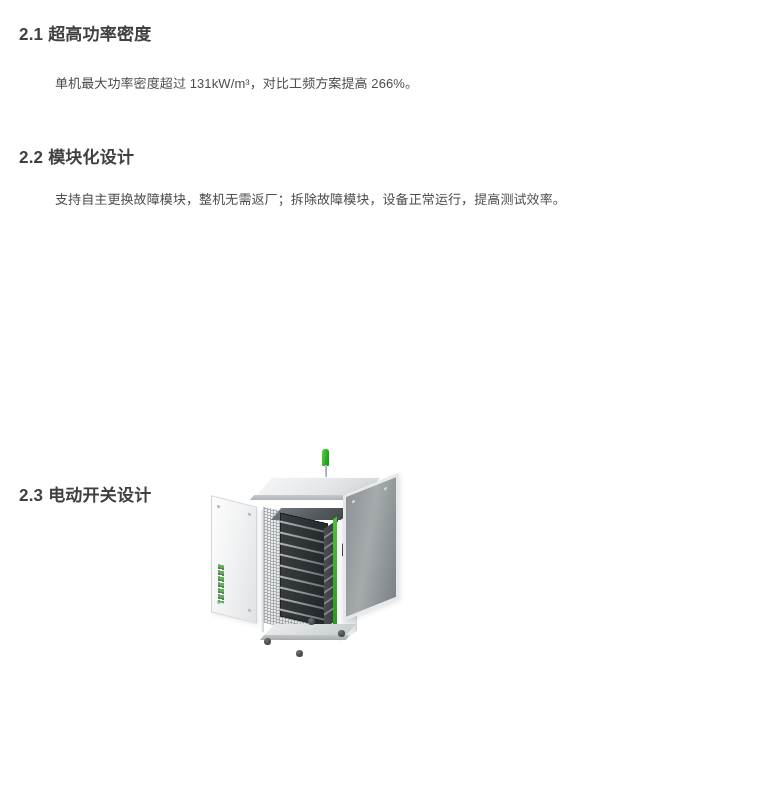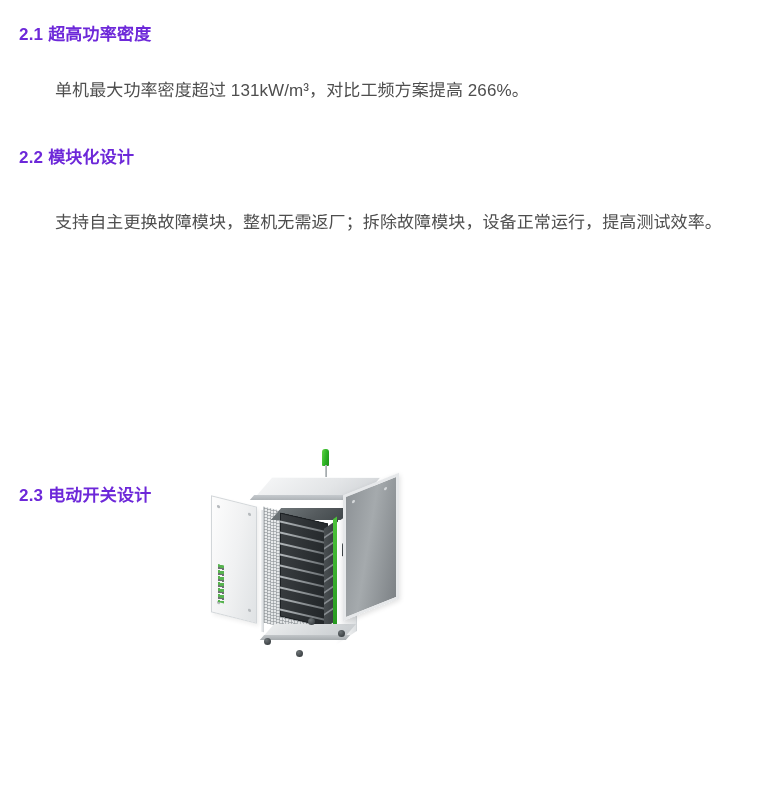--- a/index.html
+++ b/index.html
@@ -23,41 +23,41 @@
     height: 791px;
     background: #ffffff;
   }
 
   
   .section-heading {
     position: absolute;
     left: 19px;
     font-size: 17px;
     font-weight: 700;
-    color: #6d28d9;
+    color: #404040;
     letter-spacing: 0.2px;
     white-space: nowrap;
     line-height: 1.2;
   }
   .h-2-1 { top: 11px; }
   .h-2-2 { top: 134px; }
   .h-2-3 { top: 472px; }
 
   
   .body-text {
     position: absolute;
     left: 55px;
-    font-size: 17px;
+    font-size: 13px;
     color: #4e4e4e;
     line-height: 1.5;
     white-space: nowrap;
     letter-spacing: 0.1px;
   }
   .p-1 { top: 61px; }
-  .p-2 { top: 193px; }
+  .p-2 { top: 177px; }
   .p-3 { top: 505px; }
 
   
   
   
   .figure-exploded {
     position: absolute;
     left: 100px;
     top: 222px;
     width: 300px;

